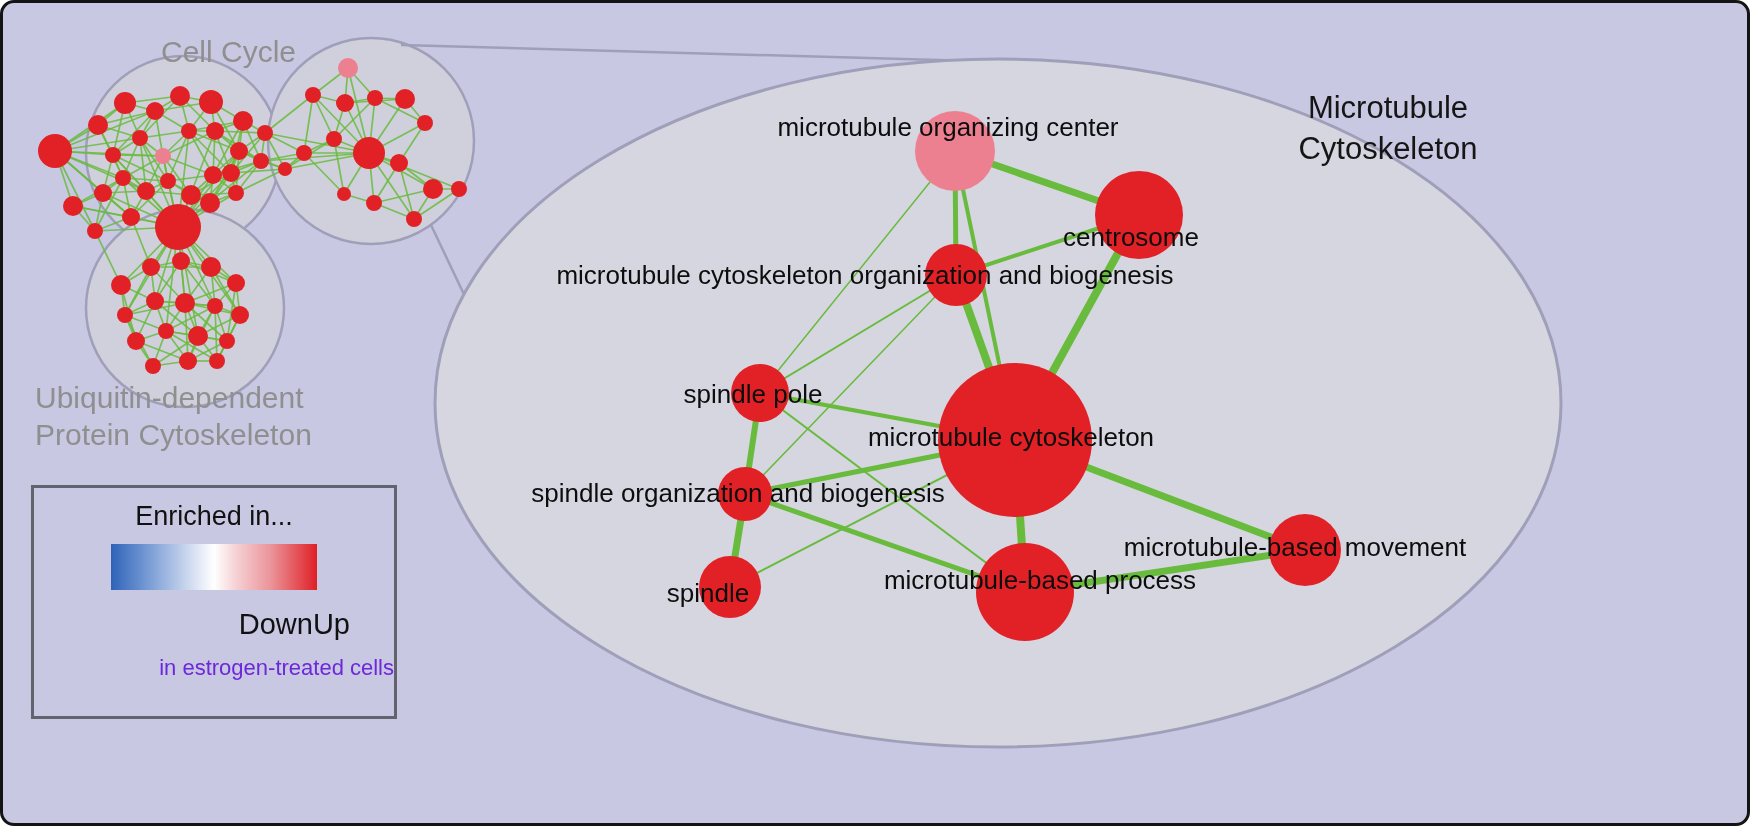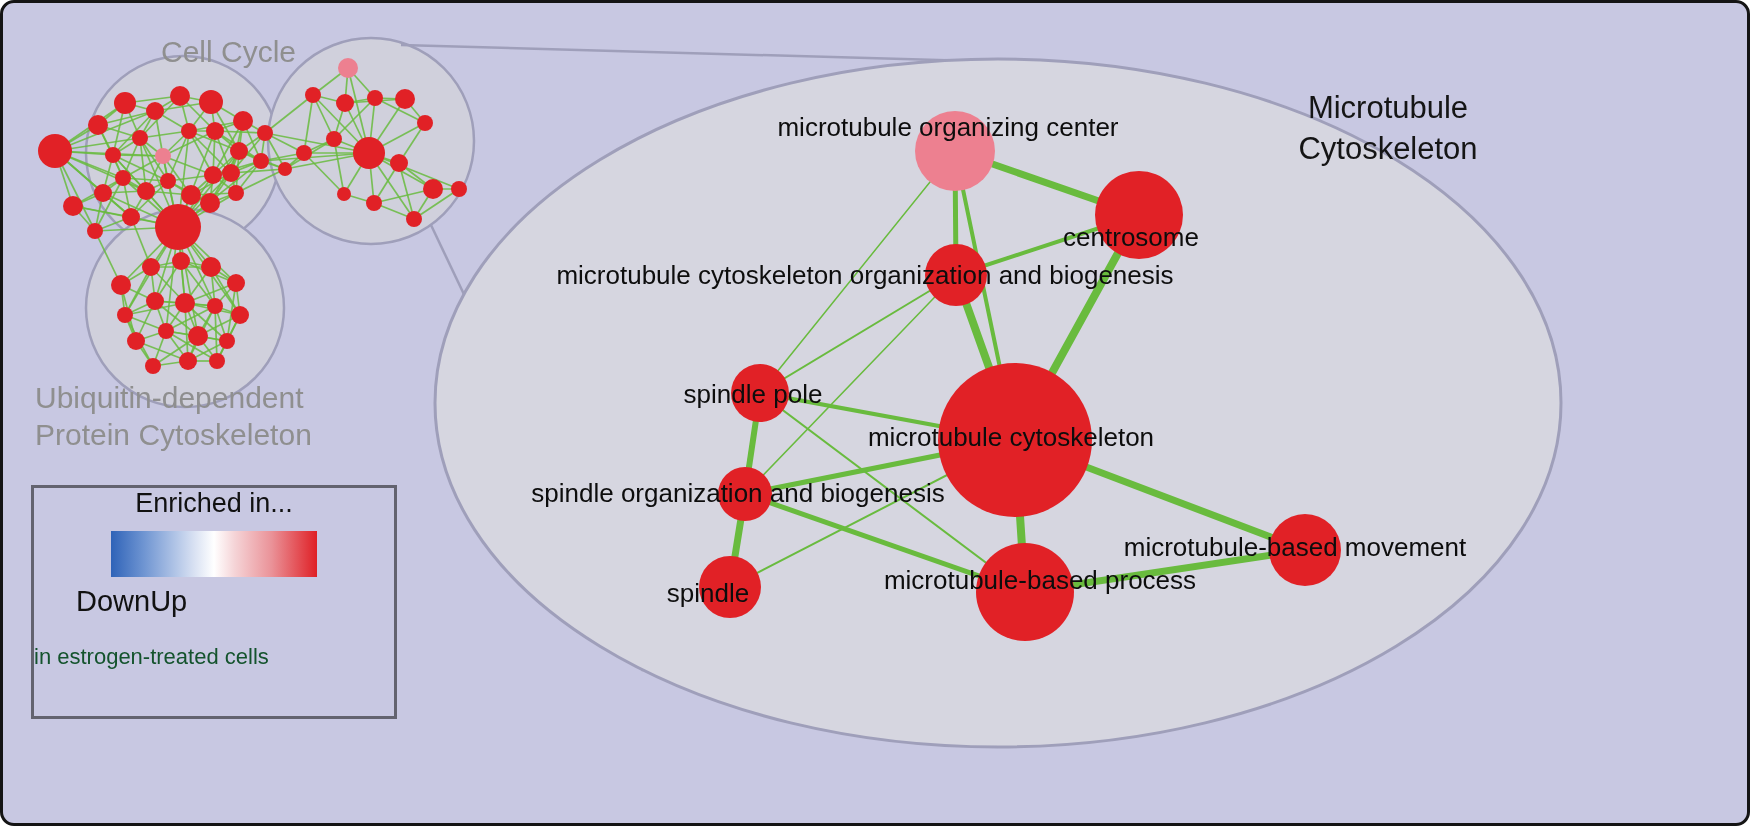--- a/index.html
+++ b/index.html
@@ -24,30 +24,30 @@
   #microtubule-heading {
     position: absolute; left: 1245px; top: 36px; width: 280px;
     text-align: center; color: #151515; font-size: 31px; line-height: 41px; margin-top: 48px;
   }
   #legend {
     position: absolute; left: 28px; top: 482px;
     width: 366px; height: 234px;
     background: #c8c8e2;
     border: 3px solid #63636f;
   }
-  #legend-title { text-align: center; font-size: 27px; color: #111; }
+  #legend-title { margin-top: 13px; text-align: center; font-size: 27px; color: #111; }
   #legend-gradient {
     width: 206px; height: 46px; margin: 12px auto 0 auto;
   }
   #legend-ends {
-    display: flex; justify-content: flex-start;
-    padding: 8px 44px 0 42px;
+    display: flex; justify-content: flex-end;
+    padding: 18px 44px 0 42px;
     font-size: 29px; color: #111;
   }
-  #legend-sub { margin-top: 25px; text-align: left; font-size: 22px; line-height: 28px; color: #14532d; }
+  #legend-sub { margin-top: 13px; text-align: right; font-size: 22px; line-height: 28px; color: #6d28d9; }
 </style>
 </head>
 <body>
 
 <div class="figure">
 
   <svg id="net-svg" width="1750" height="826" viewBox="0 0 1750 826">
       <circle cx="180" cy="150" r="97" fill="#d0d0dc" stroke="#9f9fba" stroke-width="2.5"></circle>
       <circle cx="368" cy="138" r="103" fill="#d0d0dc" stroke="#9f9fba" stroke-width="2.5"></circle>
       <circle cx="182" cy="305" r="99" fill="#d0d0dc" stroke="#9f9fba" stroke-width="2.5"></circle>

